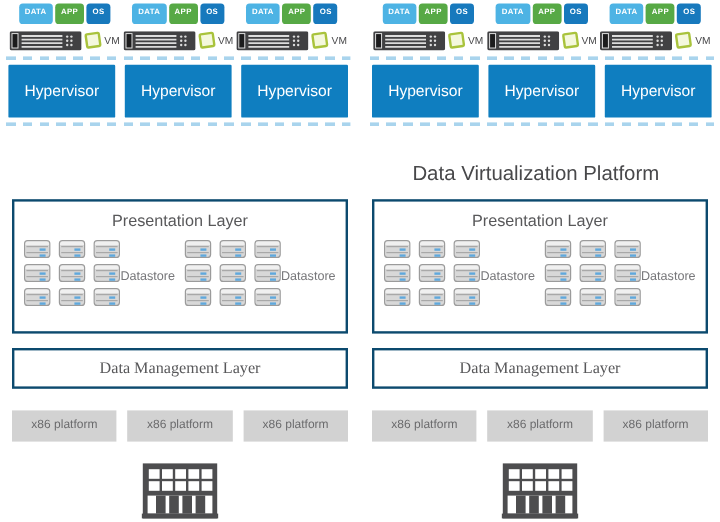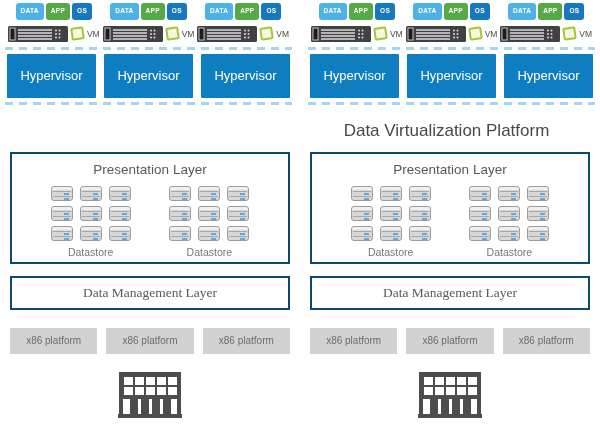--- a/index.html
+++ b/index.html
@@ -26,30 +26,30 @@
   .hyp-band{margin-top:5px;display:flex;gap:8px;padding:7px 2px;
     background-image:
       repeating-linear-gradient(90deg,#a9d4ed 0 8px,transparent 8px 14px),
       repeating-linear-gradient(90deg,#a9d4ed 0 8px,transparent 8px 14px);
     background-size:100% 3px,100% 3px;
     background-position:0 0,0 100%;
     background-repeat:no-repeat,no-repeat;}
   .hyp-box{flex:1;height:44px;background:#0f7ec0;color:#fff;font-size:13px;
     display:flex;align-items:center;justify-content:center;border-radius:1px;}
   
-  .title-row{display:flex;gap:16px;margin-top:16px;height:24px;padding:0 15px;}
+  .title-row{display:flex;gap:16px;margin-top:30px;height:24px;padding:0 15px;}
   .platform-title{flex:1;text-align:center;font-size:17px;color:#48484a;}
   
   .columns{display:flex;gap:20px;padding:0 10px;margin-top:7px;}
   .column{flex:1;min-width:0;display:flex;flex-direction:column;}
   .layer-box{border:2px solid #0c4a6e;background:#fff;box-sizing:border-box;}
   .presentation{height:112px;padding-top:8px;}
   .layer-title{text-align:center;font-size:13.5px;color:#58585a;}
   .ds-groups{display:flex;justify-content:space-evenly;margin-top:9px;}
-  .ds-group{display:flex;flex-direction:column;align-items:center;}
+  .ds-group{display:flex;flex-direction:row;align-items:center;}
   .ds-grid{display:grid;grid-template-columns:repeat(3,22px);gap:5px 7px;}
   .ds-icon{width:22px;height:15px;border:1px solid #9b9b9b;border-radius:3px;
     background:linear-gradient(#f0f0f0 0 3px,#d8d8d8 3px);position:relative;box-sizing:border-box;}
   .ds-icon::before,.ds-icon::after{content:"";position:absolute;left:1px;right:1px;height:1px;background:#a8a8a8;}
   .ds-icon::before{top:4px}
   .ds-icon::after{top:9px}
   .ds-icon .tick{position:absolute;right:3px;width:5px;height:2px;background:#5fa8dc;}
   .ds-icon .t1{top:6px}
   .ds-icon .t2{top:11px}
   .ds-label{font-size:10.5px;color:#77777a;margin-top:5px;}

